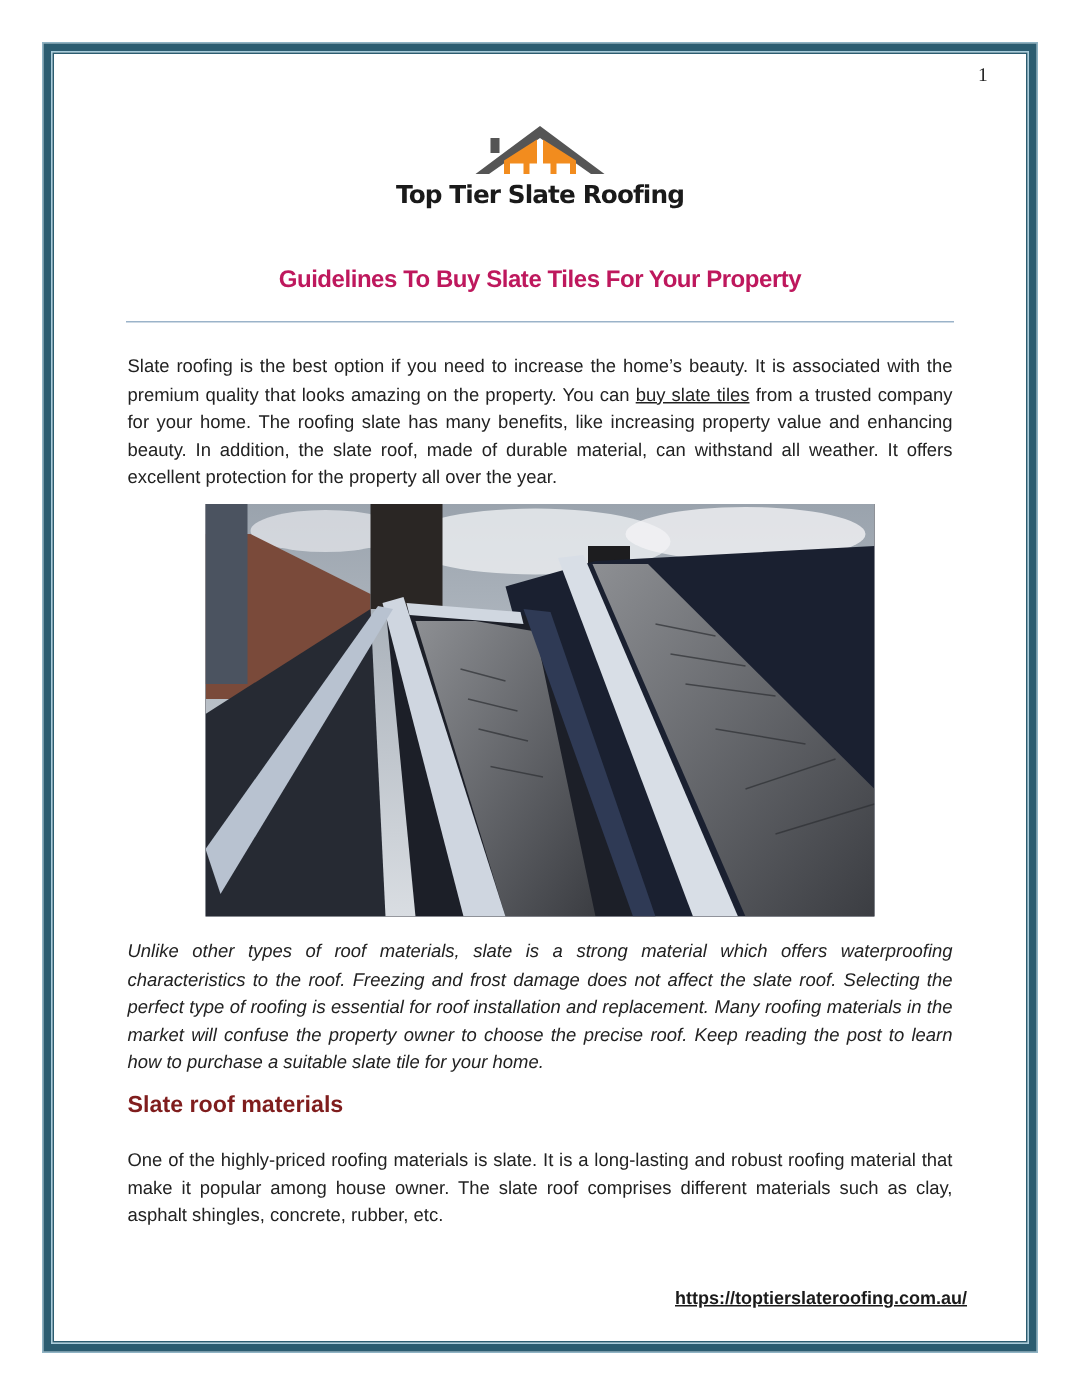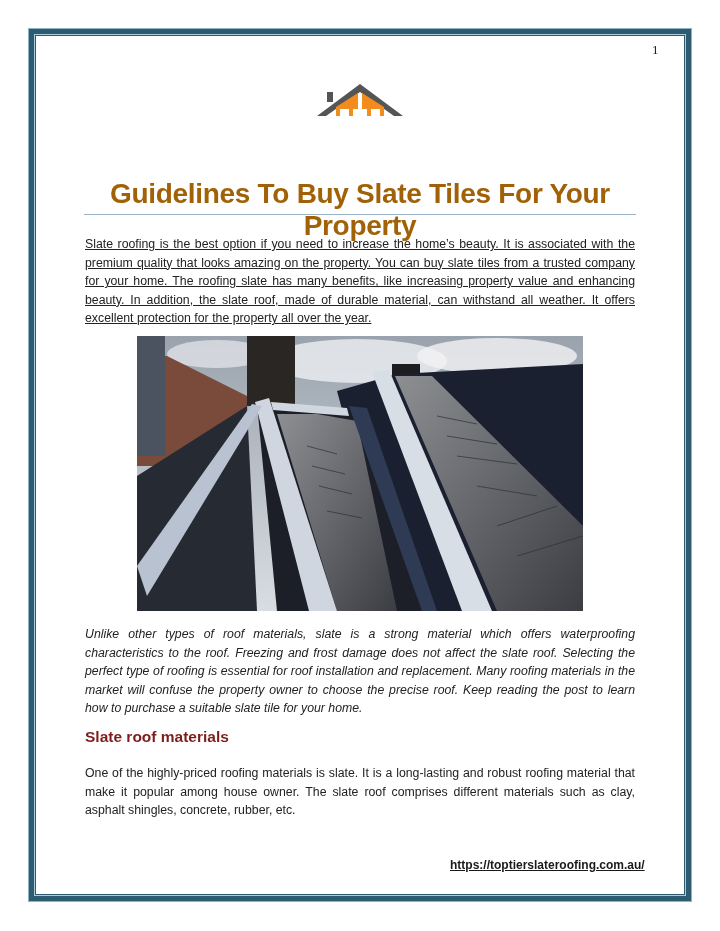--- a/index.html
+++ b/index.html
@@ -7,25 +7,25 @@
     .frame-outer { position:absolute; left:28px; top:28px; width:664px; height:874px; box-sizing:border-box; border:1px solid #8fb3c4; }
     .frame-band { position:absolute; left:29px; top:29px; width:662px; height:872px; box-sizing:border-box; border:5px solid #2b5c70; }
     .frame-inner { position:absolute; left:34px; top:34px; width:652px; height:862px; box-sizing:border-box; border:1px solid #a9cddc; }
     .frame-inner2 { position:absolute; left:35px; top:35px; width:650px; height:860px; box-sizing:border-box; border:1px solid #2b5c70; }
 
     .page-num { position:absolute; left:652px; top:42px; font-family:"Liberation Serif", serif; font-size:13px; color:#222; }
 
     .logo { position:absolute; left:260px; top:82px; width:200px; height:66px; }
     .logo-text { position:absolute; left:0; top:38px; width:200px; text-align:center; font-family:"DejaVu Sans", sans-serif; font-weight:bold; font-size:16.5px; letter-spacing:-0.6px; color:#1a1a1a; white-space:nowrap; }
 
-    .title { position:absolute; left:84px; top:178px; width:552px; text-align:center; font-family:"Liberation Sans", sans-serif; font-weight:bold; font-size:28px; color:#a16207; letter-spacing:-0.3px; }
+    .title { position:absolute; left:84px; top:178px; width:552px; text-align:center; font-family:"Liberation Sans", sans-serif; font-weight:bold; font-size:16px; color:#be185d; letter-spacing:-0.3px; }
     .title-rule { position:absolute; left:84px; top:214px; width:552px; height:0; border-top:1.5px solid #9bb3c9; }
 
     .para { position:absolute; left:85px; width:550px; font-family:"Liberation Sans", sans-serif; font-size:12.3px; line-height:18.6px; color:#222; text-align:justify; margin:0; }
-    .p1 { top:235px;text-decoration:underline; }
+    .p1 { top:235px; }
     .p2 { top:625px;font-style:italic; }
     .p3 { top:764px; }
     .link { color:#222; text-decoration:underline; }
 
     .photo { position:absolute; left:137px; top:336px; width:446px; height:275px; overflow:hidden; background:#1b1f2a; }
 
     .subhead { position:absolute; left:85px; top:728px; font-family:"Liberation Sans", sans-serif; font-weight:bold; font-size:15.5px; color:#7f1d1d; }
 
     .footer-link { position:absolute; left:450px; top:858px; font-family:"Liberation Sans", sans-serif; font-weight:bold; font-size:12px; color:#1a1a1a; text-decoration:underline; }
   </style>
@@ -45,20 +45,21 @@
   <svg width="200" height="40" viewBox="0 0 200 40" style="position:absolute;left:0;top:0;">
 
     <rect x="67" y="10" width="6" height="10" fill="#555555"></rect>
 
     <polygon points="100,2 143,34 134,34 100,10 66,34 57,34" fill="#555555"></polygon>
 
     <polygon points="98,11 98,27 93,27 93,34 89,34 89,27 80,27 80,34 76,34 76,25" fill="#f28c1e"></polygon>
 
     <polygon points="102,11 124,25 124,34 120,34 120,27 111,27 111,34 107,34 107,27 102,27" fill="#f28c1e"></polygon>
   </svg>
+  <div class="logo-text">Top Tier Slate Roofing</div>
 </div>
 
 <div class="title">Guidelines To Buy Slate Tiles For Your Property</div>
 <div class="title-rule"></div>
 
 <p class="para p1"><span>Slate roofing is the best option if you need to increase the home’s beauty. It is associated with the premium quality that looks amazing on the property. You can </span><a class="link">buy slate tiles</a><span> from a trusted company for your home. The roofing slate has many benefits, like increasing property value and enhancing beauty. In addition, the slate roof, made of durable material, can withstand all weather. It offers excellent protection for the property all over the year.</span></p>
 
 <div class="photo">
   <svg width="446" height="275" viewBox="0 0 446 275" preserveAspectRatio="none">
     <defs>

